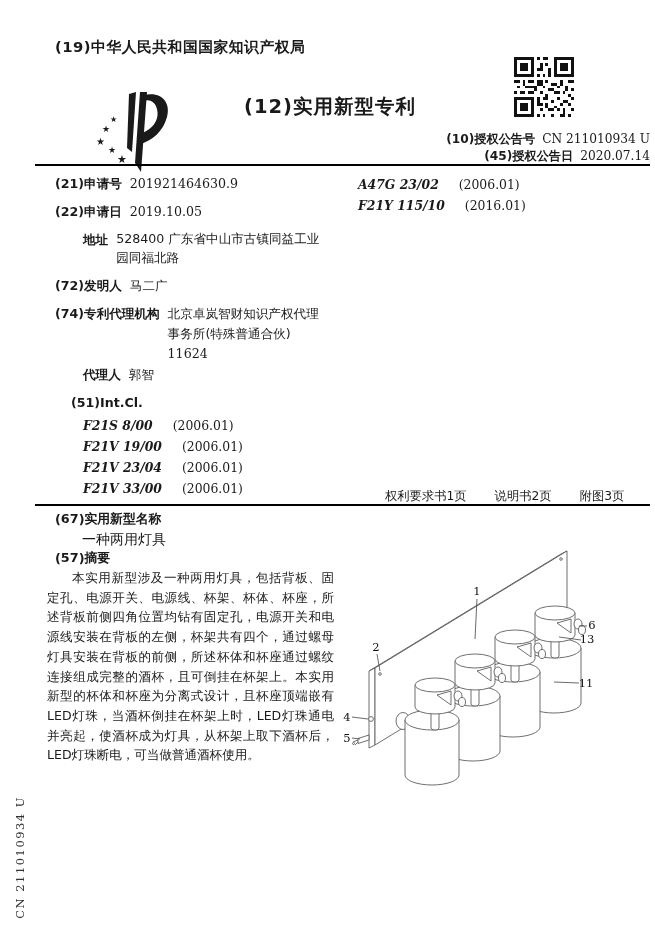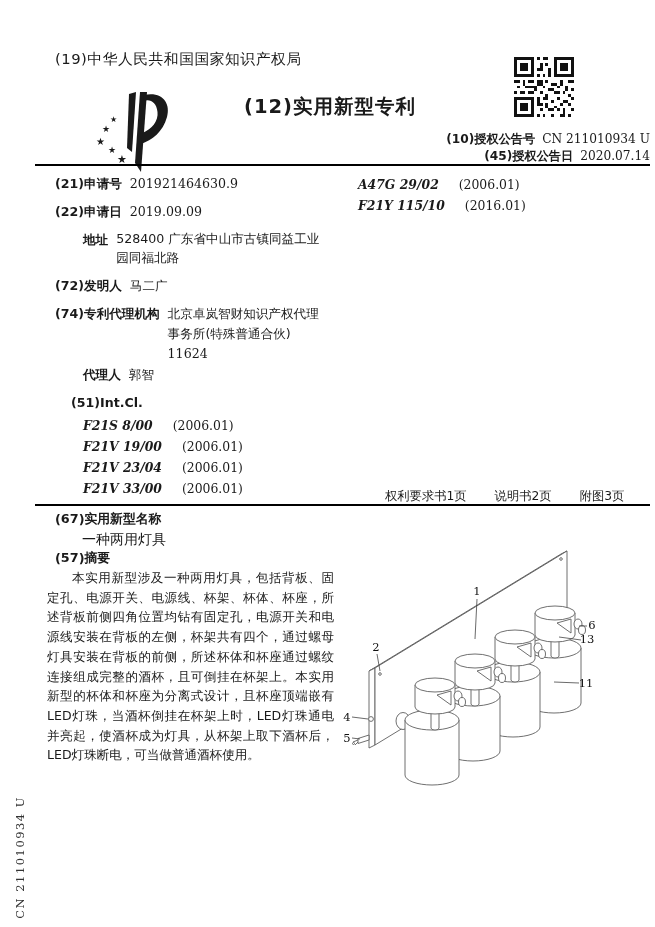--- a/index.html
+++ b/index.html
@@ -4,21 +4,21 @@
 <style>
   html,body{margin:0;padding:0;background:#fff;}
   .page{position:relative;width:655px;height:927px;background:#ffffff;overflow:hidden;
         font-family:"DejaVu Sans",sans-serif;color:#1a1a1a;}
   .lbl{font-weight:bold;}
   .serif{font-family:"DejaVu Serif",serif;}
   
   .side-code{position:absolute;left:13px;top:796px;writing-mode:vertical-rl;transform:rotate(180deg);
              font-family:"DejaVu Serif",serif;font-size:11.5px;letter-spacing:1.5px;color:#333;}
   
-  .office{position:absolute;left:55px;top:50px;font-size:14.8px;font-weight:normal;letter-spacing:0.5px;}
+  .office{position:absolute;left:55px;top:38px;font-size:14.8px;font-weight:bold;letter-spacing:0.5px;}
   .logo{position:absolute;left:84px;top:90px;}
   .doc-type{position:absolute;left:244px;top:93px;font-size:19.5px;font-weight:bold;letter-spacing:1px;}
   .qr{position:absolute;left:514px;top:57px;}
   .pub-block{position:absolute;right:5px;top:131px;text-align:right;font-size:12.2px;line-height:17px;}
   .pub-block .val{margin-left:7px;}
   .rule{position:absolute;background:#000;}
   .rule1{left:35px;top:164px;width:615px;height:2px;}
   .rule2{left:35px;top:504px;width:615px;height:1.5px;}
   
   .left-col{position:absolute;left:55px;top:174px;width:302px;font-size:12.6px;}
@@ -159,21 +159,21 @@
 
   <div class="rule rule1"></div>
 
   <div class="left-col">
     <div class="row">
       <span class="lbl">(21)申请号</span>
       <span class="val serif">201921464630.9</span>
     </div>
     <div class="row">
       <span class="lbl">(22)申请日</span>
-      <span class="val serif">2019.09.09</span>
+      <span class="val serif">2019.10.05</span>
     </div>
     <div class="row sub">
       <span class="lbl">地址</span>
       <span class="val wrap">528400 广东省中山市古镇同益工业园同福北路</span>
     </div>
     <div class="row">
       <span class="lbl">(72)发明人</span>
       <span class="val">马二广</span>
     </div>
     <div class="row tight">
@@ -193,21 +193,21 @@
     </div>
     <div class="ipc-list">
       <div class="ipc-row"><span class="ipc-code">F21S 8/00</span><span class="ipc-year">(2006.01)</span></div>
       <div class="ipc-row"><span class="ipc-code">F21V 19/00</span><span class="ipc-year">(2006.01)</span></div>
       <div class="ipc-row"><span class="ipc-code">F21V 23/04</span><span class="ipc-year">(2006.01)</span></div>
       <div class="ipc-row"><span class="ipc-code">F21V 33/00</span><span class="ipc-year">(2006.01)</span></div>
     </div>
   </div>
 
   <div class="right-col">
-    <div class="ipc-row"><span class="ipc-code">A47G 29/02</span><span class="ipc-year">(2006.01)</span></div>
+    <div class="ipc-row"><span class="ipc-code">A47G 23/02</span><span class="ipc-year">(2006.01)</span></div>
     <div class="ipc-row"><span class="ipc-code">F21Y 115/10</span><span class="ipc-year">(2016.01)</span></div>
   </div>
 
   <div class="pages-info">
     <span>权利要求书1页</span>
     <span>说明书2页</span>
     <span>附图3页</span>
   </div>
 
   <div class="rule rule2"></div>

